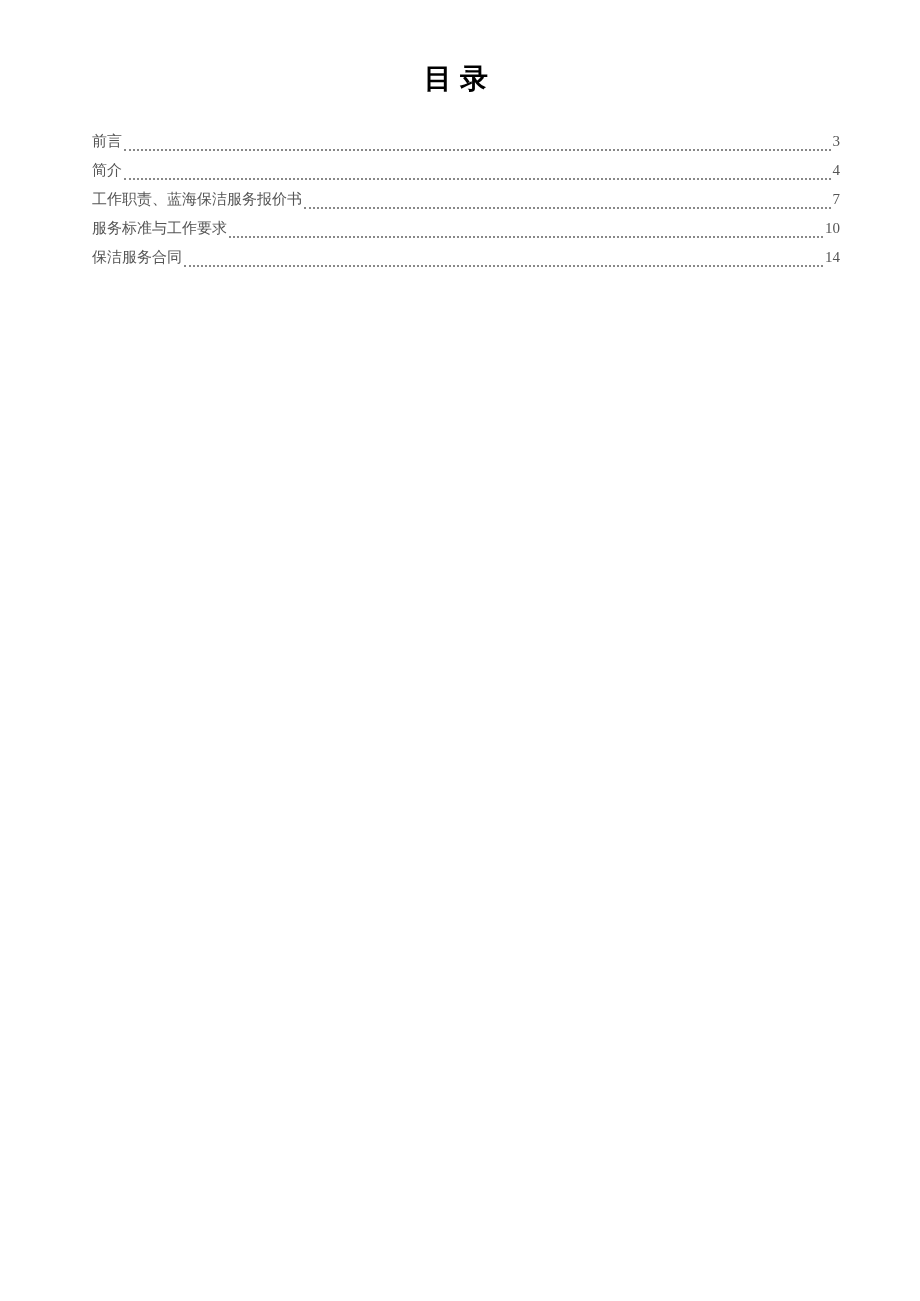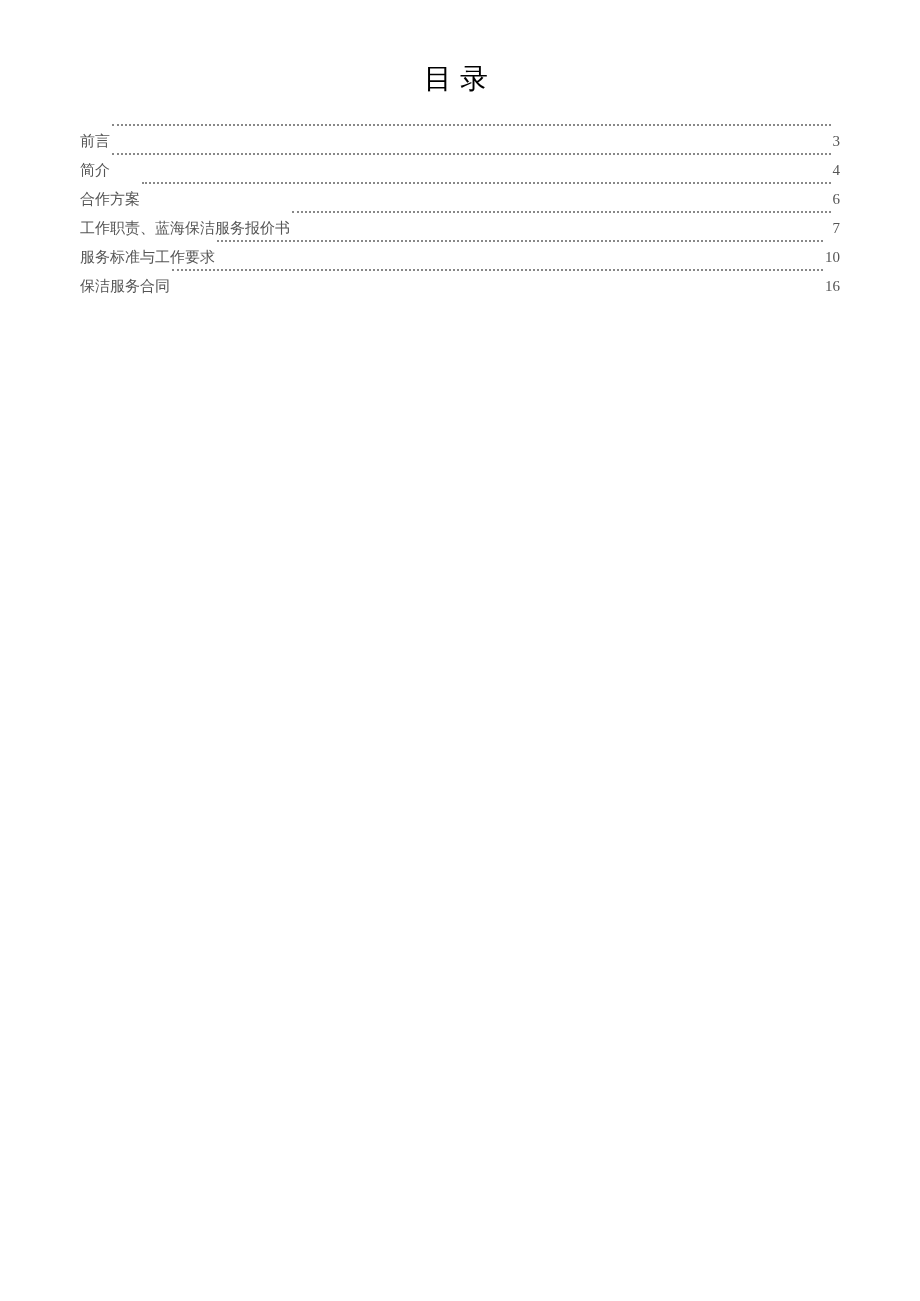--- a/index.html
+++ b/index.html
@@ -11,34 +11,35 @@
       width: 920px;
       height: 1301px;
       background: #ffffff;
       font-family: "SimSun", "宋体", serif;
       color: #333333;
       padding: 60px 80px;
     }
     .title {
       text-align: center;
       font-size: 28px;
-      font-weight: normal;
+      font-weight: bold;
       letter-spacing: 8px;
       margin-bottom: 30px;
       color: #000000;
     }
     .toc {
       font-size: 15px;
       line-height: 1.8;
     }
     .toc-entry {
       display: flex;
-      align-items: flex-start;
+      align-items: flex-end;
       margin-bottom: 2px;
       color: #555555;
+      margin-left: 12px;
     }
     .toc-label {
       white-space: nowrap;
     }
     .toc-dots {
       flex: 1;
       border-bottom: 2px dotted #888888;
       margin: 0 2px;
       position: relative;
       top: -4px;
@@ -58,32 +59,27 @@
     <span class="toc-label">前言</span>
     <span class="toc-dots"></span>
     <span class="toc-page">3</span>
   </div>
   <div class="toc-entry">
     <span class="toc-label">简介</span>
     <span class="toc-dots"></span>
     <span class="toc-page">4</span>
   </div>
   <div class="toc-entry">
-    <span class="toc-label">合作方案</span>
-    <span class="toc-dots"></span>
-    <span class="toc-page">6</span>
-  </div>
-  <div class="toc-entry">
     <span class="toc-label">工作职责、蓝海保洁服务报价书</span>
     <span class="toc-dots"></span>
     <span class="toc-page">7</span>
   </div>
   <div class="toc-entry">
     <span class="toc-label">服务标准与工作要求</span>
     <span class="toc-dots"></span>
     <span class="toc-page">10</span>
   </div>
   <div class="toc-entry">
     <span class="toc-label">保洁服务合同</span>
     <span class="toc-dots"></span>
-    <span class="toc-page">16</span>
+    <span class="toc-page">14</span>
   </div>
 </div>
 
 </body></html>

